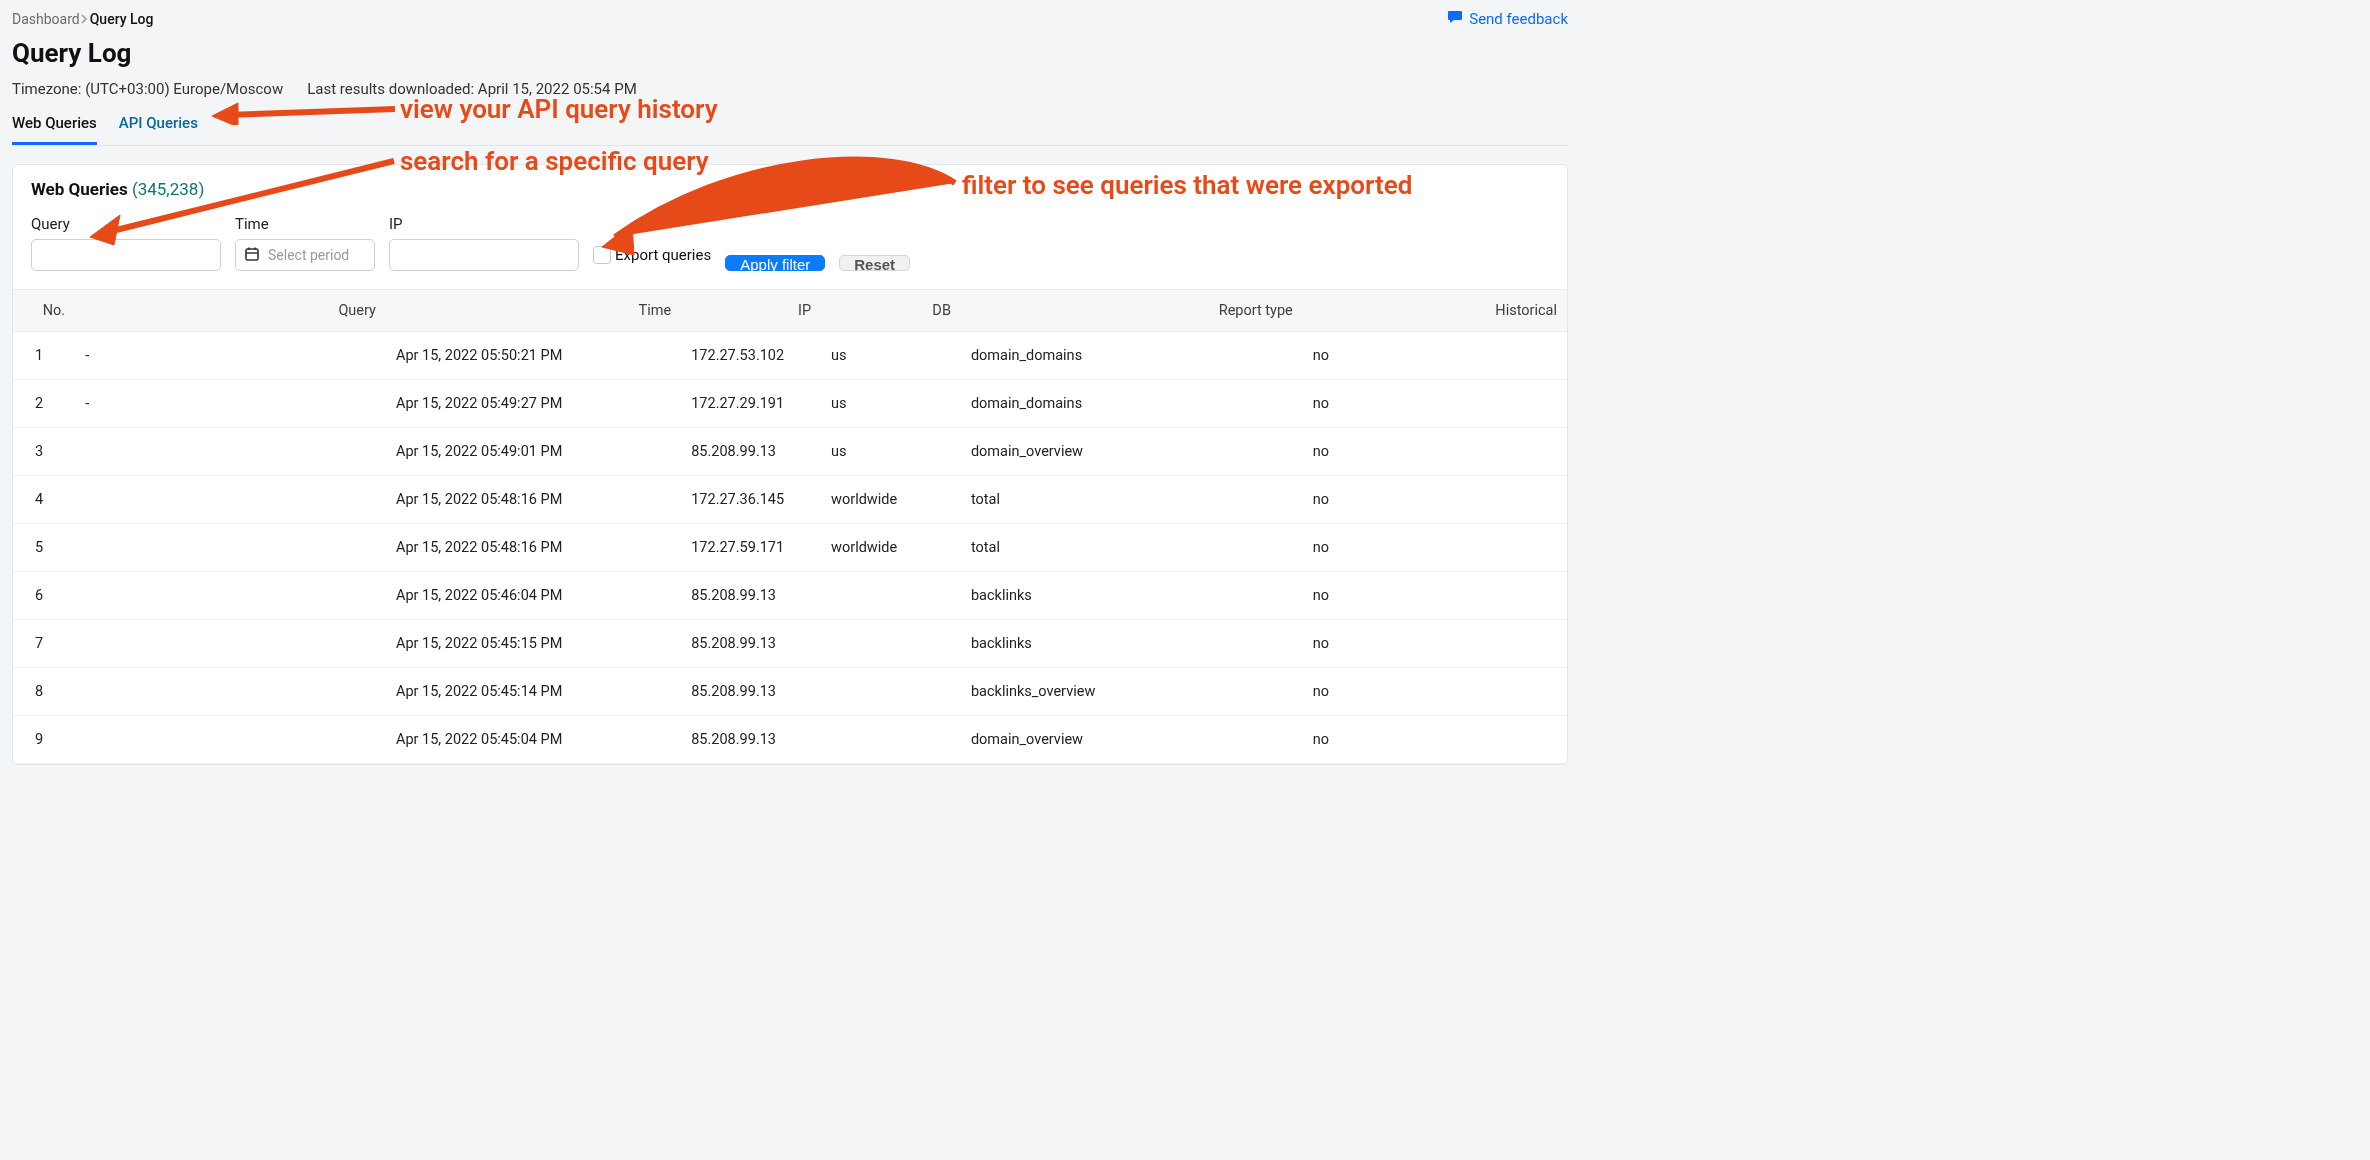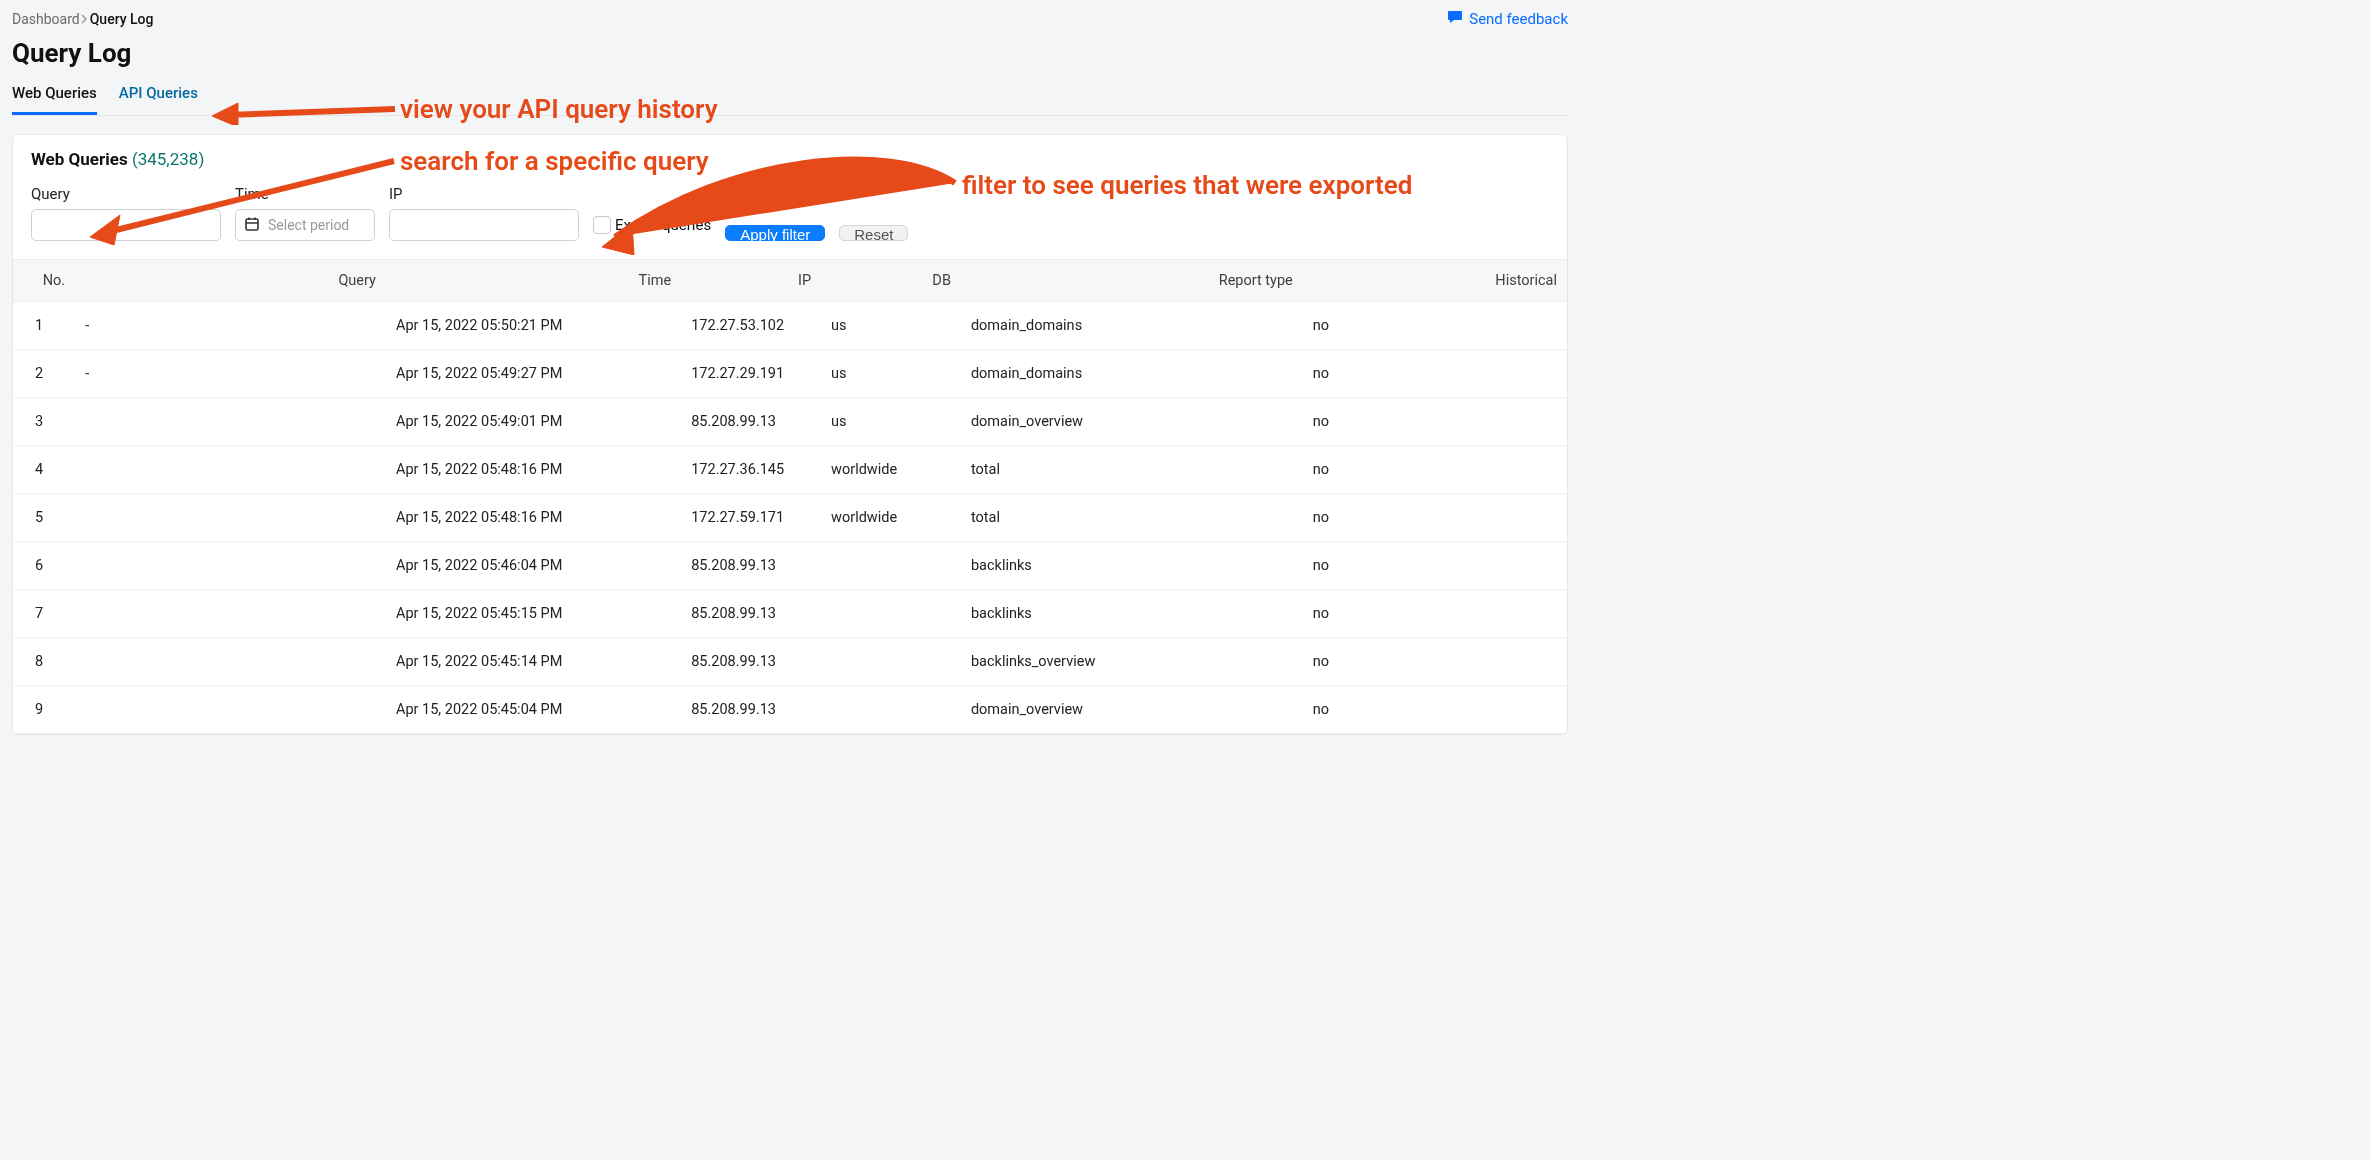--- a/index.html
+++ b/index.html
@@ -45,21 +45,21 @@
     width:140px; height:32px; border:1px solid #d0d0d0; border-radius:5px; background:#fff;
     display:flex; align-items:center; gap:8px; padding:0 8px; color:#9a9a9a; font-size:14px;
   }
   .period-input svg { stroke:#333; fill:none; }
 
   .chk-wrap { display:flex; align-items:center; gap:4px; height:32px; }
   .checkbox { appearance:none; width:18px; height:18px; border:1px solid #c8c8c8; border-radius:4px; background:#fff; cursor:pointer; }
 
   .btn { height:16px; padding:0 14px; border-radius:5px; border:1px solid transparent; font-size:15px; cursor:pointer; font-weight:500; }
   .btn-primary { background:#0a7cff; color:#fff; border-color:#0a7cff; }
-  .btn-secondary { background:#f1f1f1; color:#555; border:1px solid #d5d5d5; }
+  .btn-secondary { background:#f1f1f1; color:#555; border:1px solid #d5d5d5;font-weight:bold; }
 
   table.data { width:100%; border-collapse:collapse; font-size:14.5px; }
   table.data thead th {
     background:#f7f7f8; text-align:right; font-weight:400; color:#404040; padding:12px 10px;
     border-top:1px solid #ececec; border-bottom:1px solid #ececec;
   }
   table.data tbody td { padding:15px 10px; border-bottom:1px solid #f0f0f0; color:#222; }
   .col-no   { width:4%;  padding-left:22px !important; }
   .col-q    { width:20%; }
   .col-time { width:19%; }
@@ -94,20 +94,24 @@
         <svg width="16" height="14" viewBox="0 0 16 14">
             <path d="M2 1 h12 a1 1 0 0 1 1 1 v7 a1 1 0 0 1 -1 1 h-7 l-4 3 v-3 h-1 a1 1 0 0 1 -1 -1 v-7 a1 1 0 0 1 1 -1 z"></path>
           </svg>
       </span>
       <span>Send feedback</span>
     </div>
   </div>
 
   <h1 class="page-title">Query Log</h1>
 
+  <div class="meta-line">
+    <span>Timezone: (UTC+03:00) Europe/Moscow</span>
+    <span>Last results downloaded: April 15, 2022 05:54 PM</span>
+  </div>
 
   <div class="tabs rel">
     <div class="tab active">Web Queries</div>
     <div class="tab">API Queries</div>
   </div>
 
   <div class="anno" style="top:94px; left:400px;">view your API query history</div>
   <svg class="arrow" style="top:99px; left:210px;" width="185" height="26">
     <line x1="185" y1="10" x2="15" y2="16" stroke-width="6"></line>
     <polygon points="2,17 28,4 28,28"></polygon>

